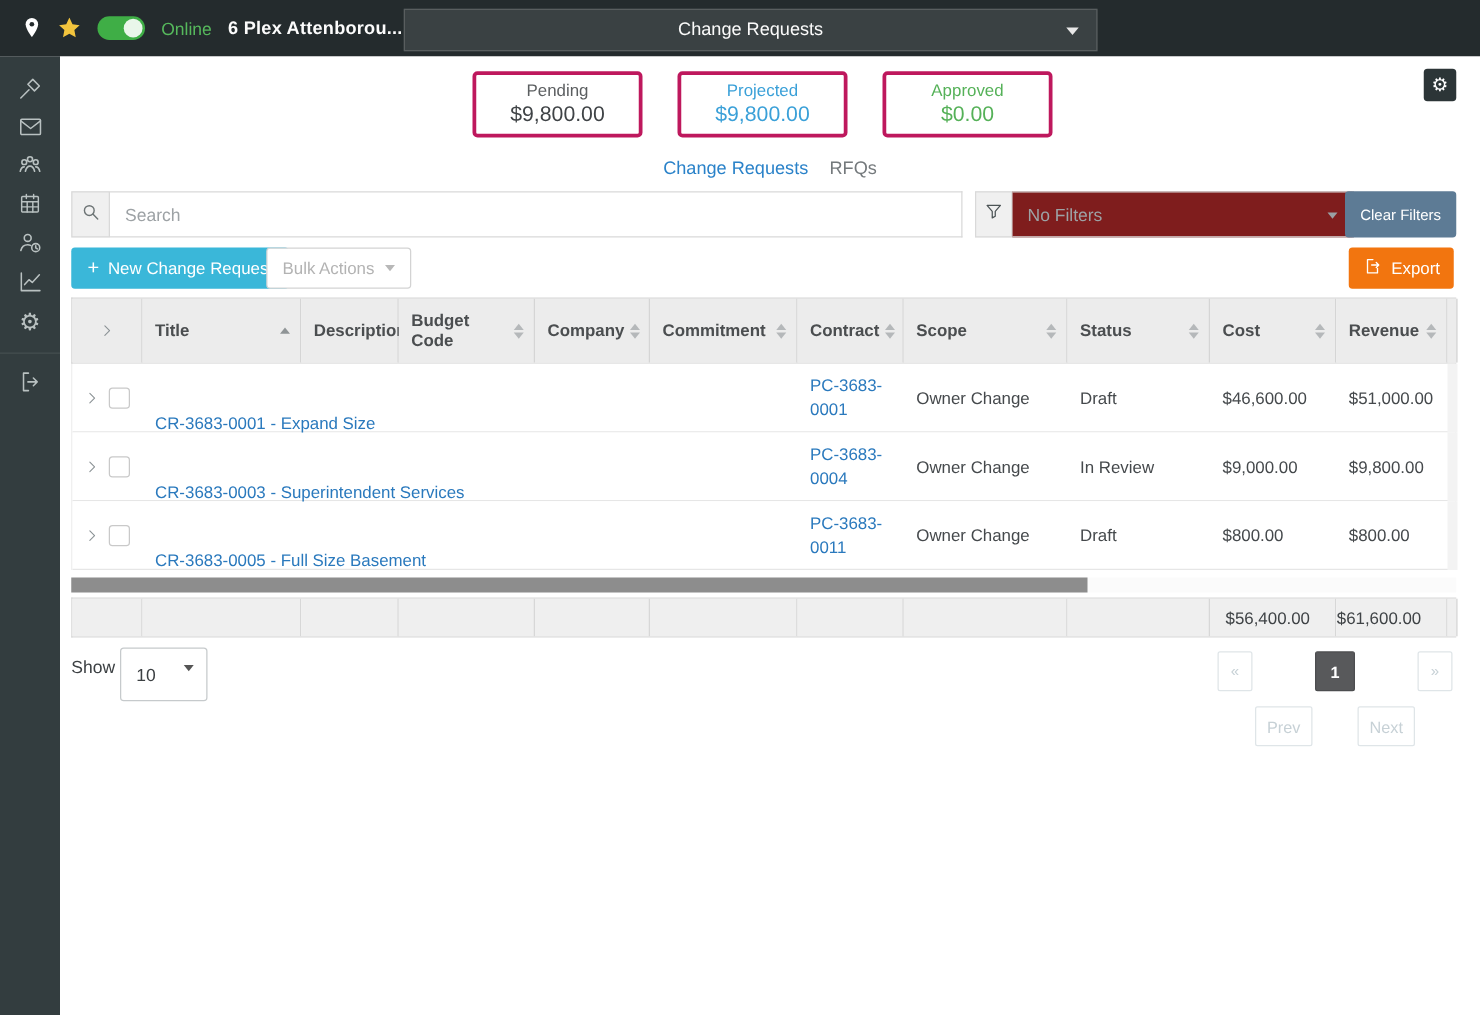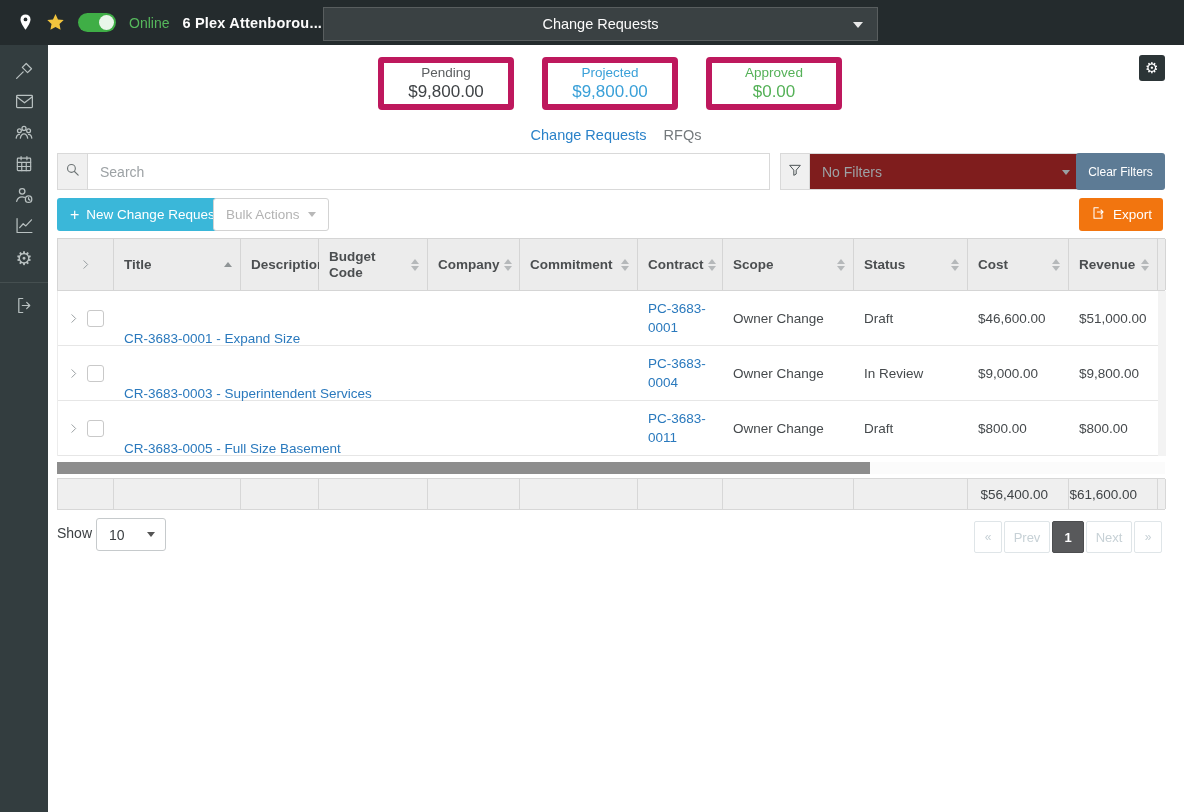--- a/index.html
+++ b/index.html
@@ -29,21 +29,21 @@
                color:#b9c1c1; cursor:pointer; }
   .side-icon svg { stroke:#b9c1c1; fill:none; stroke-width:1.4; stroke-linecap:round; stroke-linejoin:round; }
   .side-gear { font-size:19px; line-height:1; color:#b9c1c1; font-family:"DejaVu Sans", sans-serif; }
   .side-divider { width:48px; height:1px; background:#454f50; margin:8px 0 9px 0; }
 
   
   .main { position:absolute; left:48px; top:45px; width:1136px; height:767px; background:#fff; }
 
   
   .cards { position:absolute; left:330px; top:12px; display:flex; gap:28px; }
-  .card { width:136px; height:53px; border:6px solid #be185d; border-radius:4px; background:#fff;
+  .card { width:136px; height:53px; border:3px solid #be185d; border-radius:4px; background:#fff;
           display:flex; flex-direction:column; align-items:center; justify-content:center; gap:2px; }
   .card .c-label { font-size:13.5px; color:#5b5e60; }
   .card .c-value { font-size:17px; color:#3f4346; }
   .card.projected .c-label, .card.projected .c-value { color:#3aa0d8; }
   .card.approved .c-label, .card.approved .c-value { color:#55b158; }
 
   .gear-btn { position:absolute; left:1091px; top:10px; width:26px; height:26px; background:#2c3537;
               border-radius:3px; display:flex; align-items:center; justify-content:center; cursor:pointer; }
   .gear-btn span { color:#fff; font-size:15px; line-height:1; font-family:"DejaVu Sans", sans-serif; }
 
@@ -121,31 +121,31 @@
   
   .tfoot { position:absolute; left:9px; top:433px; width:1108px; border-top:1px solid #d7d7d7;
            border-bottom:1px solid #d7d7d7; border-left:1px solid #d7d7d7; }
   .fcell { height:30px; background:#efefef; border-right:1px solid #d7d7d7; display:flex; align-items:center;
            font-size:13.5px; color:#3f4346; }
   .fcell.num { justify-content:flex-end; padding-right:20px; }
 
   
   .bottom-row { position:absolute; left:9px; top:472px; width:1108px; height:34px; }
   .show-label { position:absolute; left:0; top:8px; font-size:14px; color:#3c4043; }
-  .show-select { position:absolute; left:39px; top:1px; width:70px; height:33px; border:1px solid #c6cacc;
+  .show-select { position:absolute; left:39px; top:1px; width:70px; height:43px; border:1px solid #c6cacc;
                  border-radius:3px; background:#fff; display:flex; align-items:center; padding-left:12px;
                  font-size:14px; color:#3c4043; cursor:pointer; }
   .show-select .caret { position:absolute; right:10px; top:13px; border-left:4px solid transparent;
                  border-right:4px solid transparent; border-top:5px solid #555; width:0; height:0; }
   .pagination { position:absolute; right:3px; top:4px; display:flex; gap:2px; }
   .page-btn { height:32px; border:1px solid #dfe5e8; border-radius:2px; background:#fff; color:#c7d1d6;
               font-size:13px; display:flex; align-items:center; justify-content:center; cursor:pointer;
               font-family:"Liberation Sans", sans-serif; }
   .page-btn.jump { width:28px; font-size:12px; }
-  .page-btn.word { width:46px; }
+  .page-btn.word { width:46px;margin-top:44px; }
   .page-btn.current { width:32px; background:#58595b; border-color:#4c4d4f; color:#fff; font-weight:bold; }
 </style>
 </head>
 <body>
 
 <div class="topbar">
   <div class="topbar-left">
     <span class="pin-icon">
       <svg width="15" height="19" viewBox="0 0 24 30">
         <path fill="#ffffff" d="M12 2a8 8 0 0 0-8 8c0 6 8 16.5 8 16.5S20 16 20 10a8 8 0 0 0-8-8z"></path>

